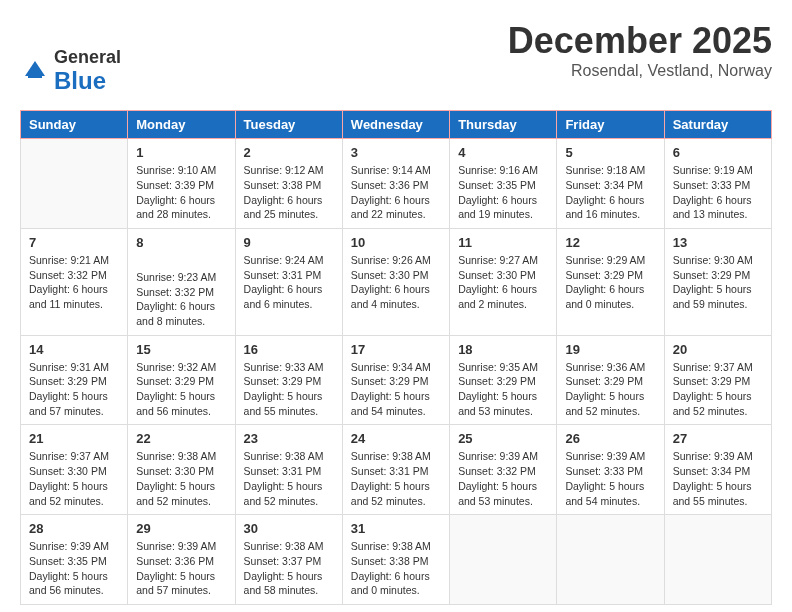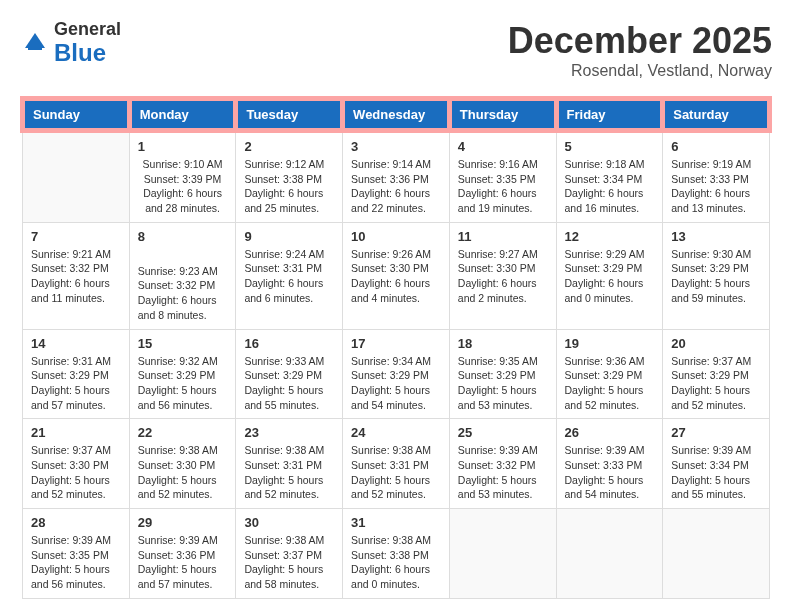--- a/index.html
+++ b/index.html
@@ -13,20 +13,21 @@
     .header-area {
       display: flex;
       justify-content: space-between;
       align-items: flex-start;
       margin-bottom: 16px;
     }
     .logo {
       display: flex;
       align-items: center;
       gap: 4px;
+      margin-top: 28px;
     }
     .logo-text {
       display: flex;
       flex-direction: column;
       line-height: 1.1;
     }
     .logo-general {
       font-size: 18px;
       font-weight: bold;
       color: #333;
@@ -57,21 +58,21 @@
       border-collapse: collapse;
       border: 1px solid #ccc;
     }
     .calendar th {
       background-color: #1a6dbf;
       color: #fff;
       text-align: left;
       padding: 6px 8px;
       font-size: 13px;
       font-weight: bold;
-      border: 5px solid #fca5a5;
+      border: 1px solid #fca5a5;
     }
     .calendar td {
       vertical-align: top;
       padding: 6px 8px;
       border: 1px solid #ddd;
       width: calc(100% / 7);
       min-height: 80px;
     }
     .day-number {
       font-weight: bold;
@@ -118,21 +119,21 @@
       <th>Thursday</th>
       <th>Friday</th>
       <th>Saturday</th>
     </tr>
   </thead>
   <tbody id="calendar-body">
   <tr>
         <td class="empty-cell"></td>
         <td>
           <div class="day-number">1</div>
-          <div class="day-info" style="white-space: pre-line; text-align: center;">Sunrise: 9:10 AM
+          <div class="day-info" style="white-space: pre-line;">Sunrise: 9:10 AM
 Sunset: 3:39 PM
 Daylight: 6 hours
 and 28 minutes.</div>
         </td>
         <td>
           <div class="day-number">2</div>
           <div class="day-info" style="white-space: pre-line;">Sunrise: 9:12 AM
 Sunset: 3:38 PM
 Daylight: 6 hours
 and 25 minutes.</div>

